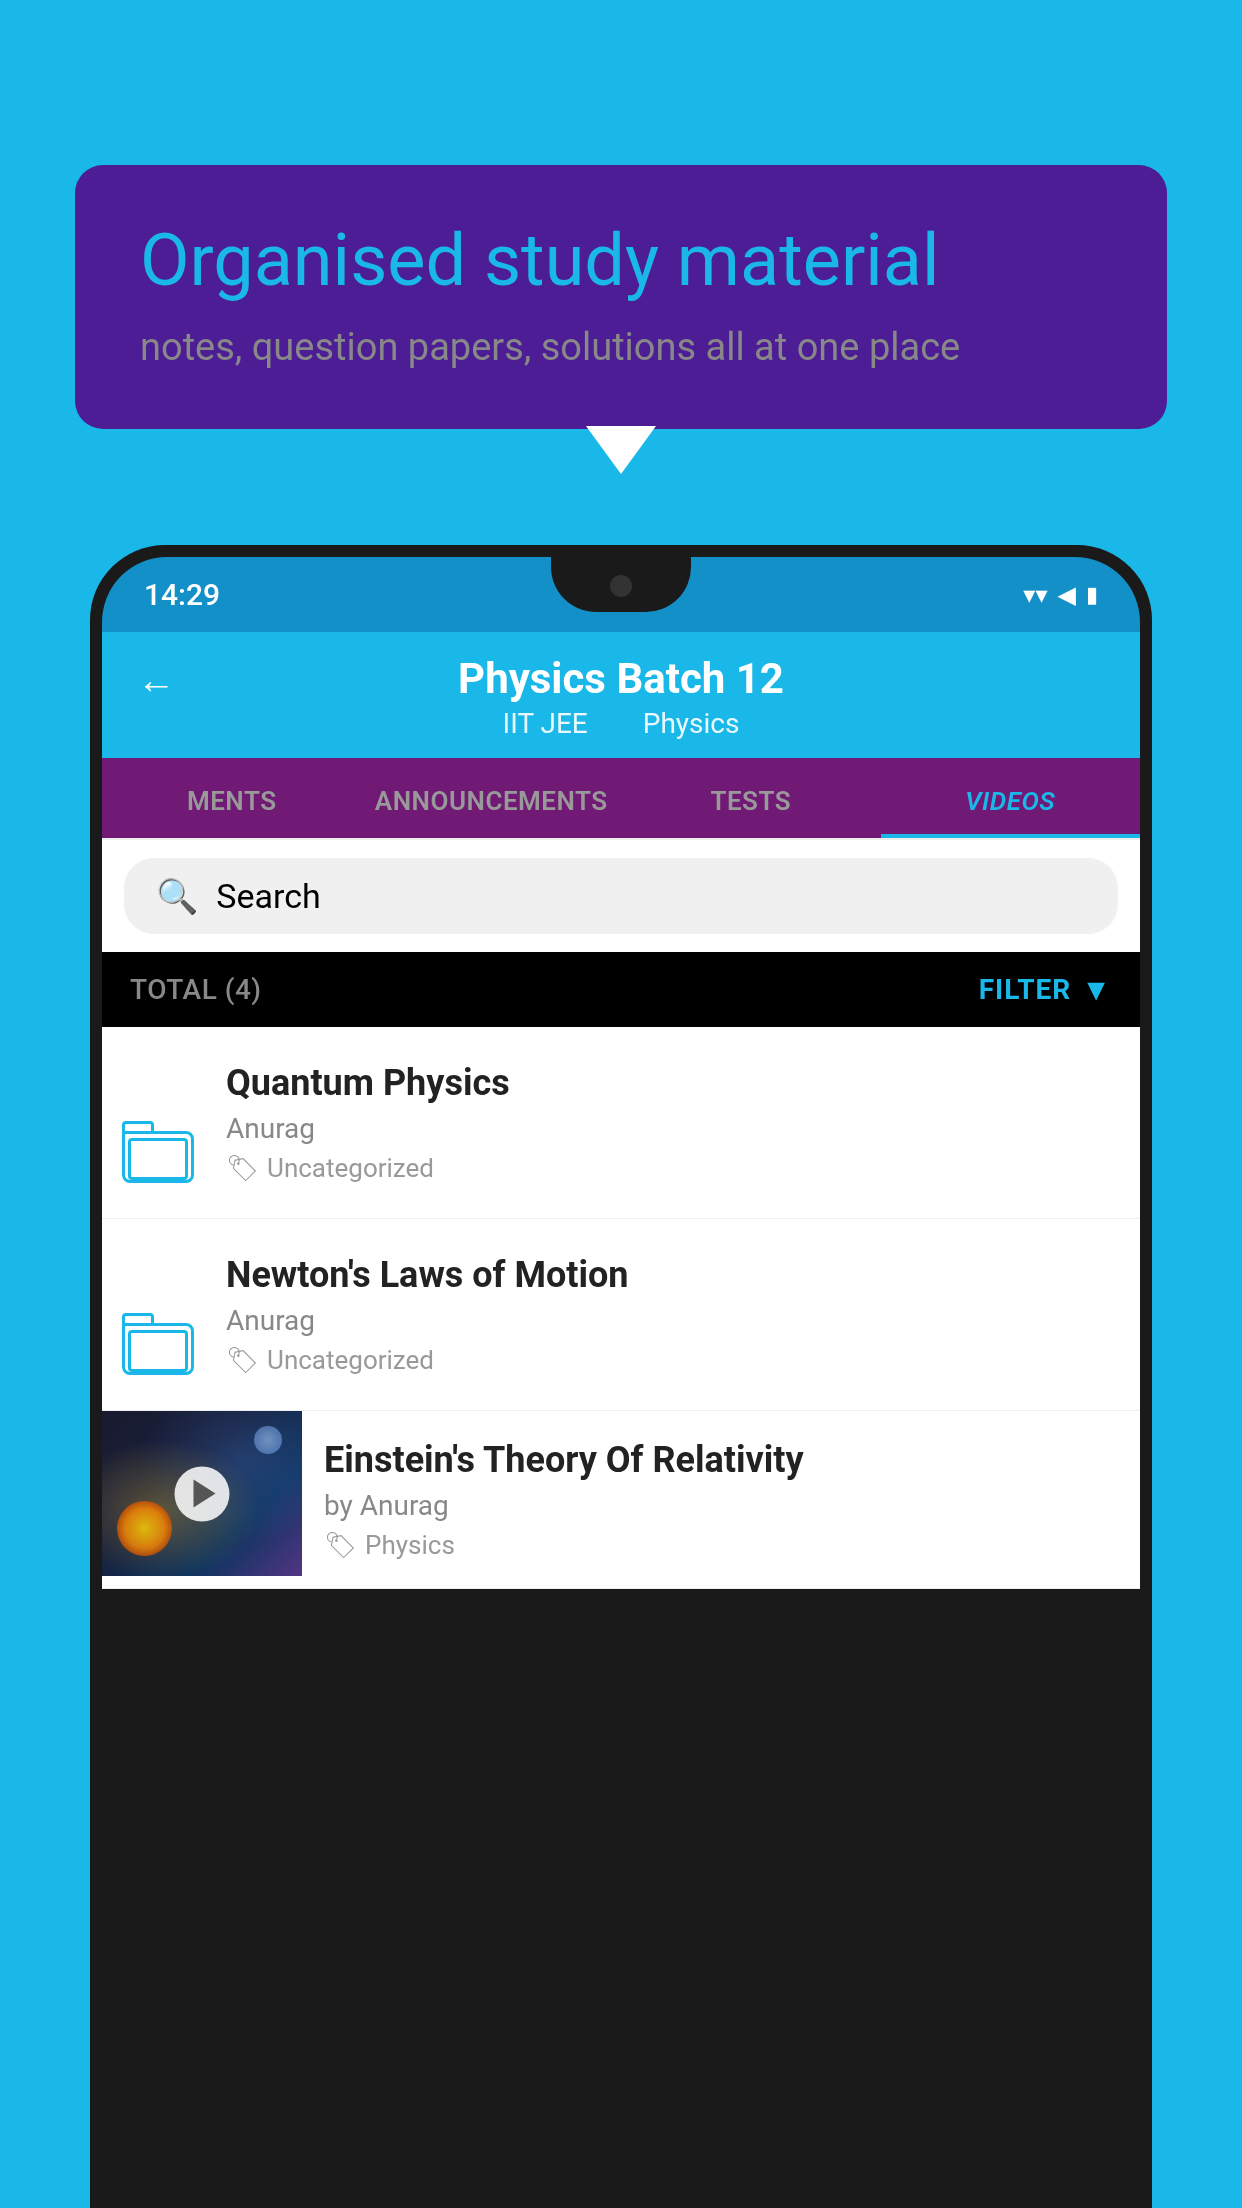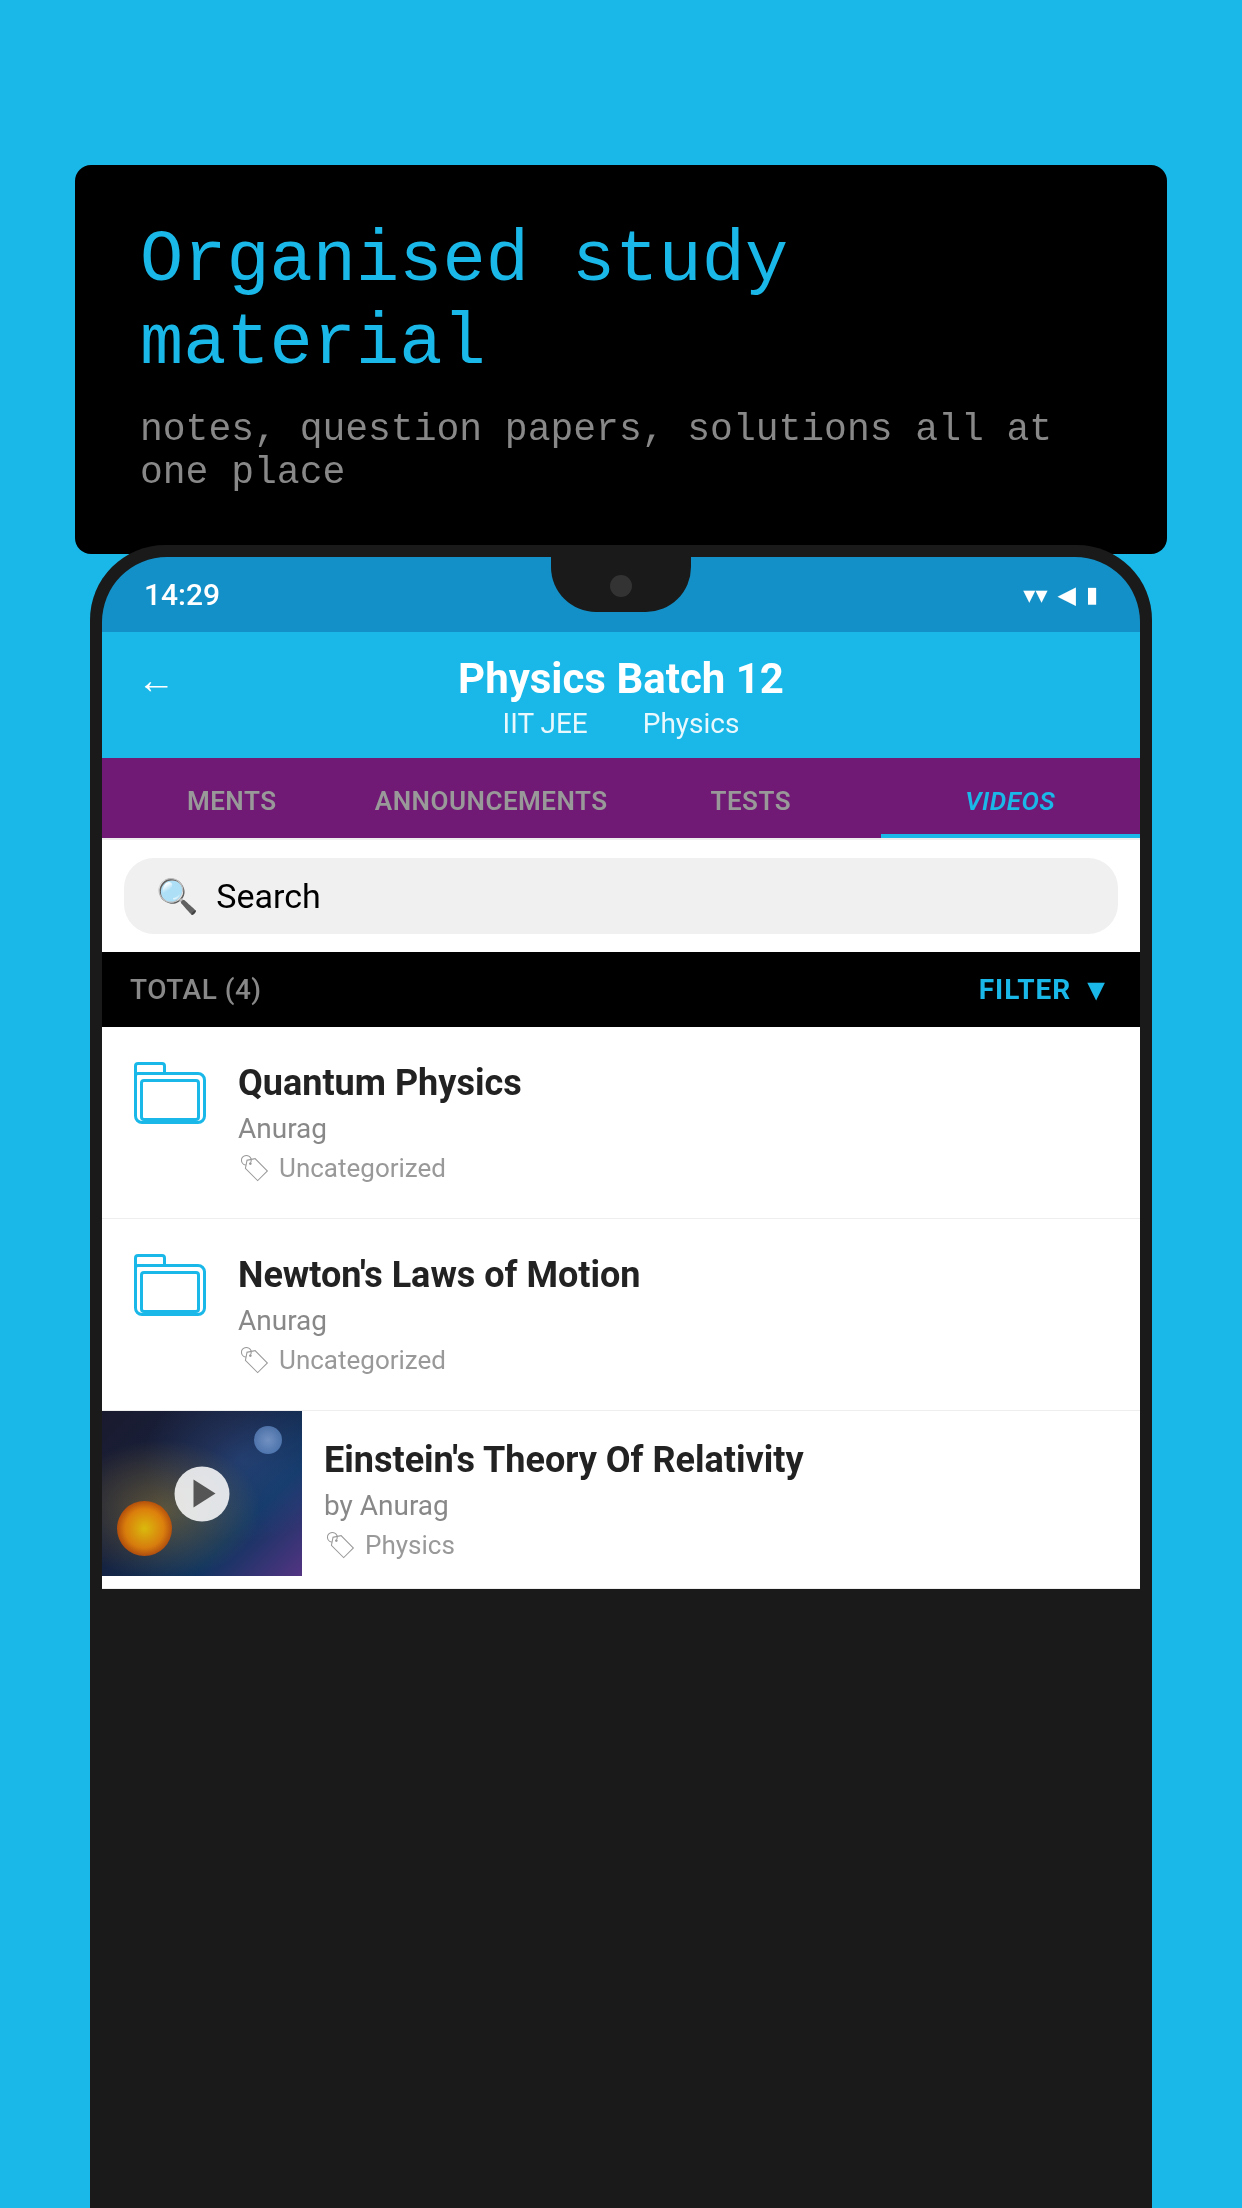--- a/index.html
+++ b/index.html
@@ -15,25 +15,24 @@
 
     
     .speech-bubble-container {
       position: absolute;
       top: 165px;
       left: 75px;
       right: 75px;
     }
 
     .speech-bubble {
-      background: #000000;
-      border-radius: 16px;
+      background: #4c1d95;
+      border-radius: 28px;
       padding: 55px 65px 60px 65px;
       position: relative;
-      font-family: Liberation Mono, monospace;
     }
 
     .speech-bubble::after {
       content: '';
       position: absolute;
       bottom: -45px;
       left: 50%;
       transform: translateX(-50%);
       width: 0;
       height: 0;
@@ -249,22 +248,22 @@
       font-size: 30px;
     }
 
     
     .list-container {
       background: white;
     }
 
     .list-item {
       display: flex;
-      align-items: flex-start;
-      padding: 35px 28px;
+      align-items: flex-end;
+      padding: 35px 16px;
       border-bottom: 1px solid #eee;
       background: white;
       gap: 28px;
     }
 
     .item-icon {
       width: 80px;
       min-width: 80px;
       display: flex;
       align-items: center;

